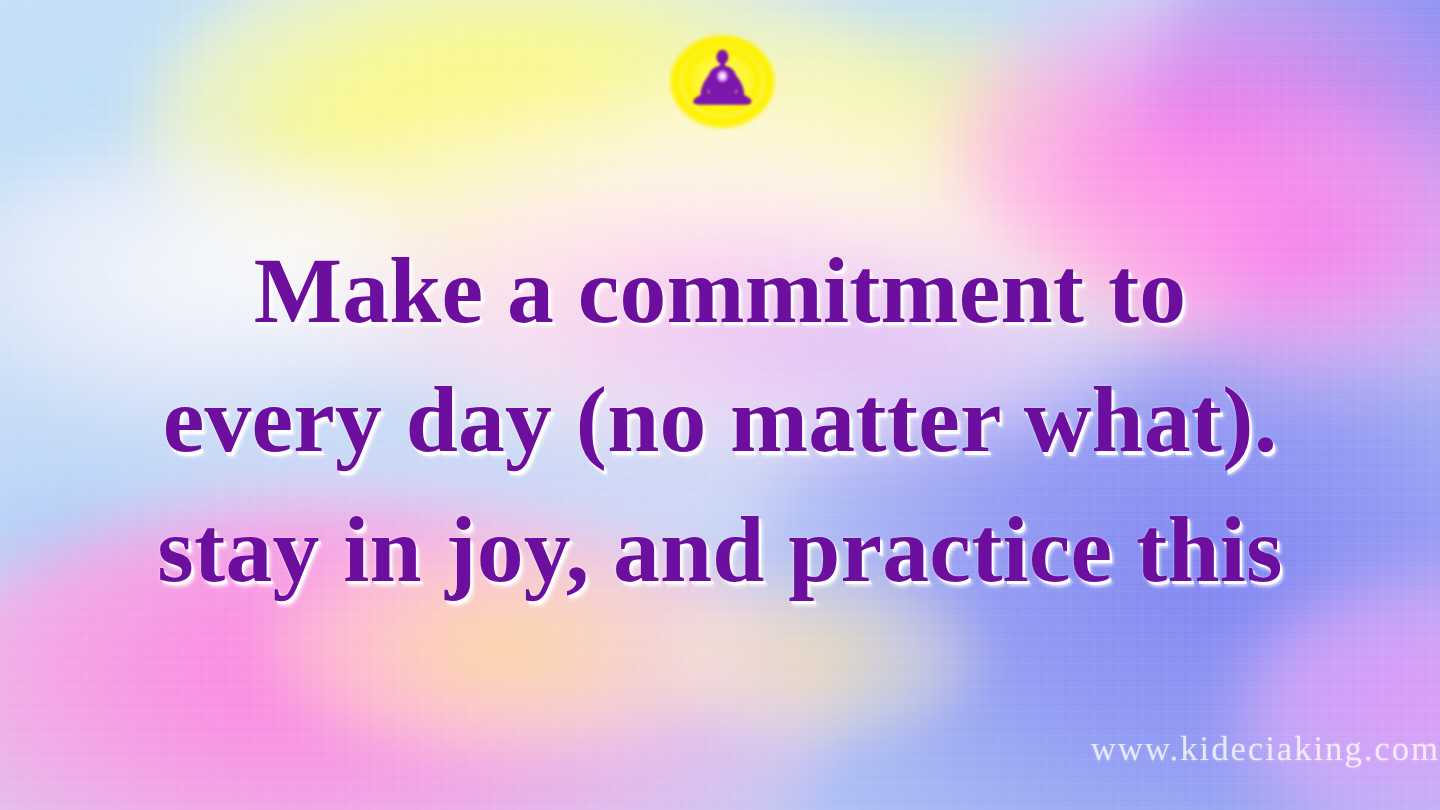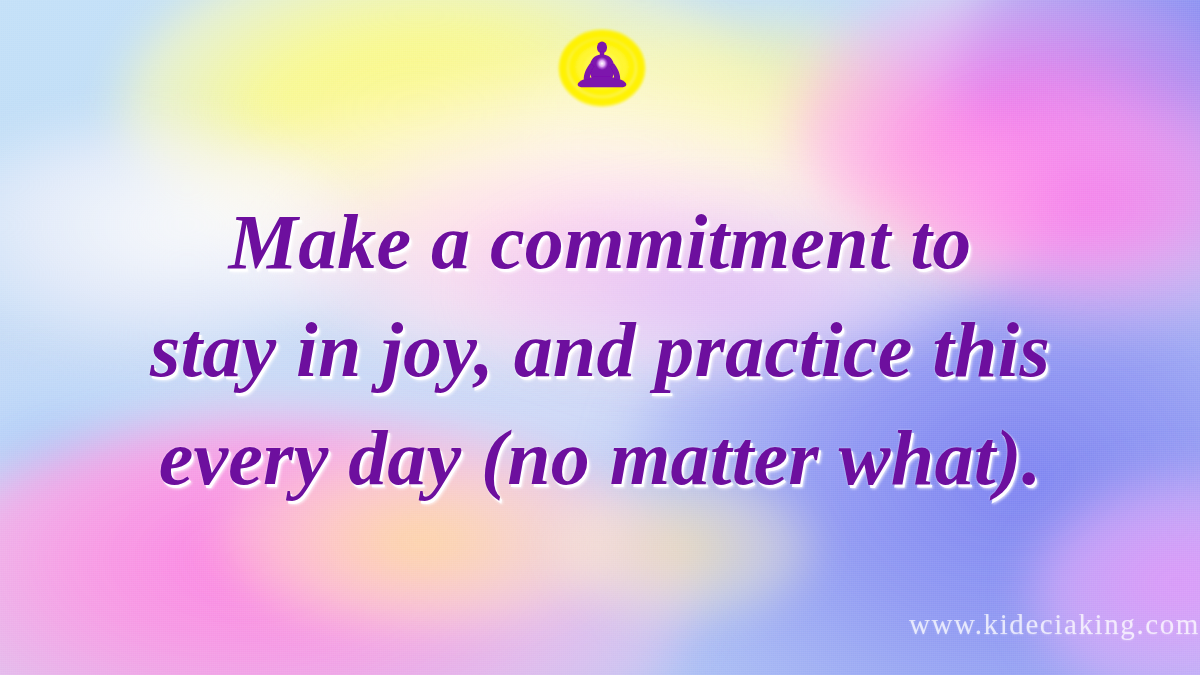--- a/index.html
+++ b/index.html
@@ -268,21 +268,20 @@
     top: 188px;
     z-index: 6;
     text-align: center;
     padding: 0 24px;
   }
 
   .quote-line {
     display: block;
     color: #6d0f9e;
     font-family: "Liberation Serif", "DejaVu Serif", serif;
-    font-style: italic;
     font-weight: 700;
     font-size: 78px;
     line-height: 108px;
     letter-spacing: 0.2px;
     white-space: nowrap;
     text-shadow:
       2px 3px 0 rgba(255,255,255,0.92),
       3px 4px 3px rgba(255,255,255,0.75),
       0 0 2px rgba(255,255,255,0.55);
   }
@@ -387,19 +386,19 @@
                  L 58.2 57.8
                  C 58.4 52.8, 56.8 47.8, 53.8 44.2 Z"></path>
       </g>
 
       <ellipse cx="46" cy="41.5" rx="6.2" ry="6.6" fill="url(#heartGlow)"></ellipse>
     </svg>
   </div>
 
   <div id="quote">
     <span class="quote-line">Make a commitment to</span>
+    <span class="quote-line">every day (no matter what).</span>
     <span class="quote-line">stay in joy, and practice this</span>
-    <span class="quote-line">every day (no matter what).</span>
   </div>
 
   <div id="watermark">www.kideciaking.com</div>
 
 </div>
 
 </body></html>

